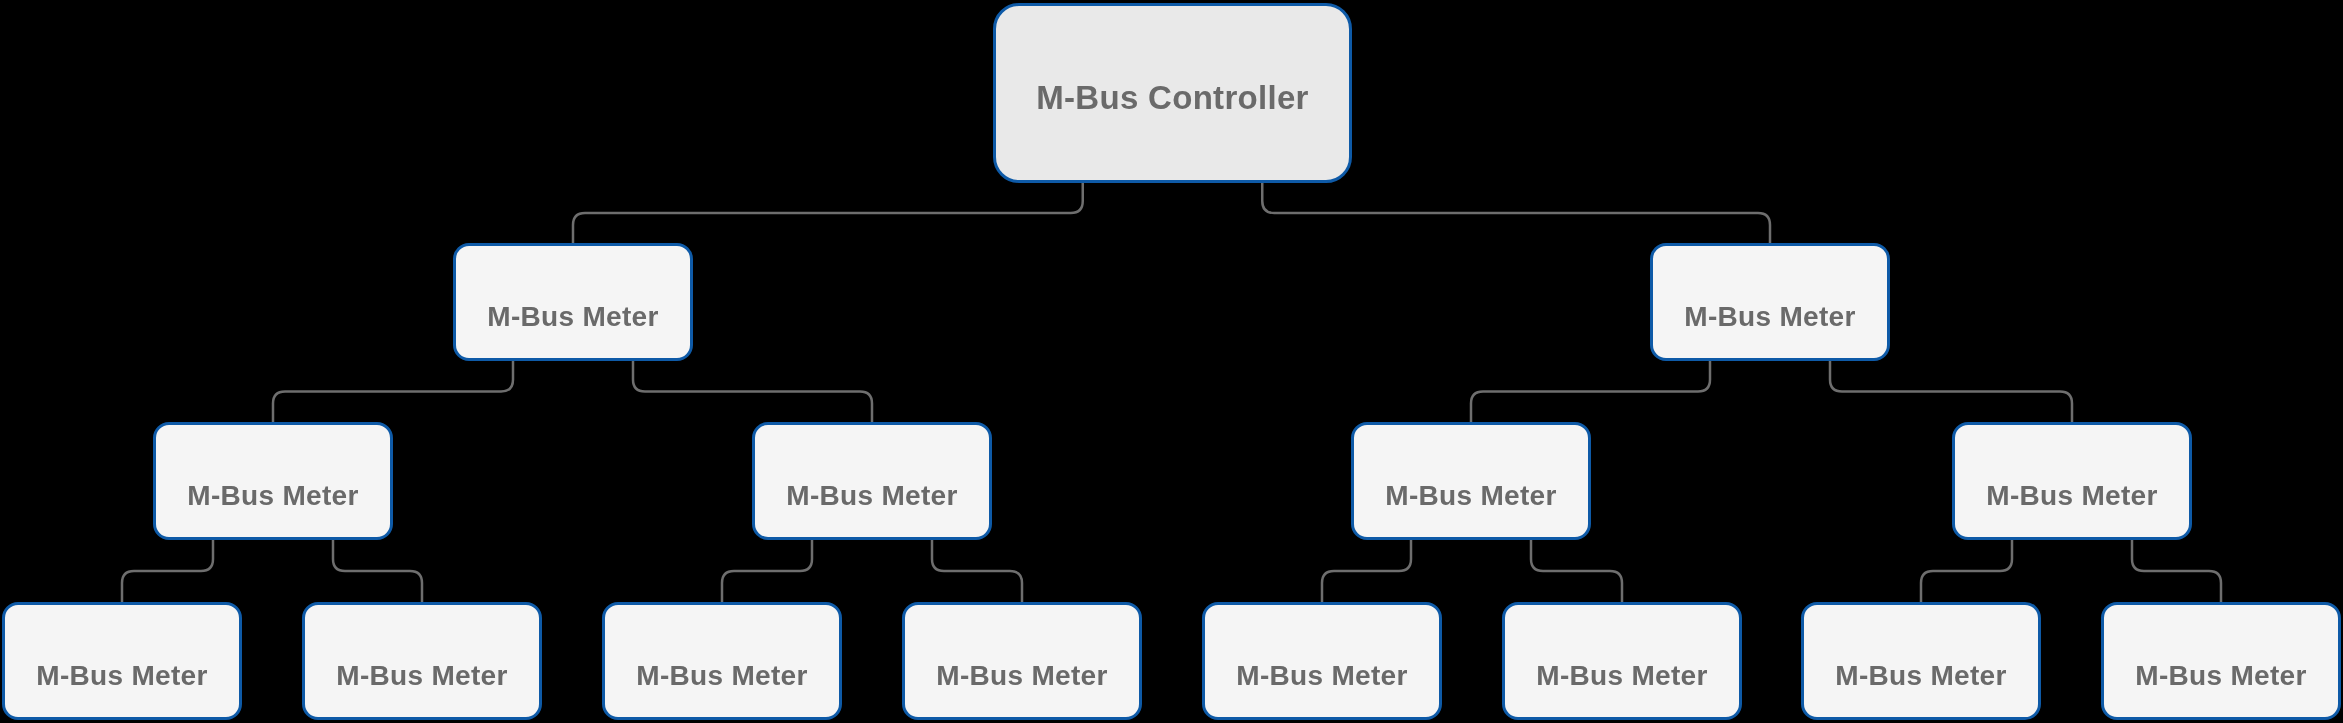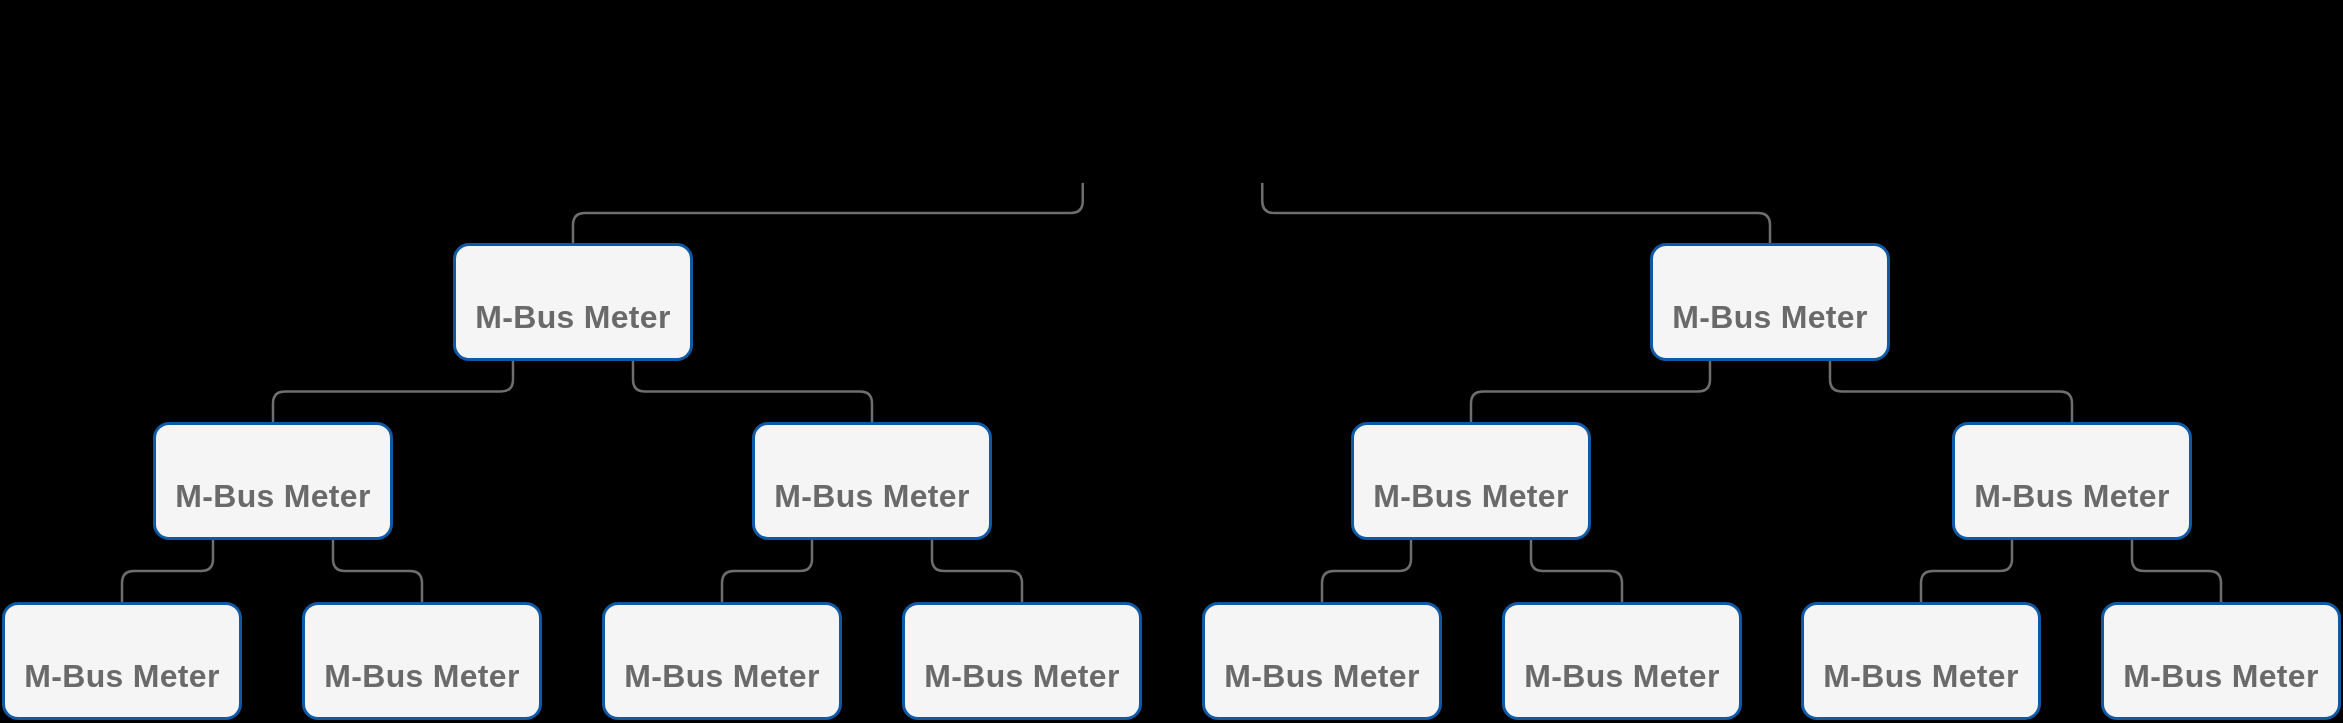--- a/index.html
+++ b/index.html
@@ -24,21 +24,21 @@
     pointer-events: none;
   }
   .node {
     position: absolute;
     box-sizing: border-box;
     border: 3px solid #0e5aa7;
     border-radius: 16px;
     background: #f5f5f5;
     color: #6a6a6a;
     font-weight: 700;
-    font-size: 32px;
+    font-size: 28px;
     letter-spacing: 0.3px;
     display: flex;
     align-items: center;
     justify-content: center;
     padding-top: 30px;
     white-space: nowrap;
   }
   .node.controller {
     border-radius: 26px;
     background: #e9e9e9;
@@ -63,20 +63,21 @@
         <path d="M 333 540 L 333 559 Q 333 571 345 571 L 410 571 Q 422 571 422 583 L 422 602" fill="none" stroke="#6e6e6e" stroke-width="2.5" stroke-linecap="butt" stroke-linejoin="round"></path>
         <path d="M 812 540 L 812 559 Q 812 571 800 571 L 734 571 Q 722 571 722 583 L 722 602" fill="none" stroke="#6e6e6e" stroke-width="2.5" stroke-linecap="butt" stroke-linejoin="round"></path>
         <path d="M 932 540 L 932 559 Q 932 571 944 571 L 1010 571 Q 1022 571 1022 583 L 1022 602" fill="none" stroke="#6e6e6e" stroke-width="2.5" stroke-linecap="butt" stroke-linejoin="round"></path>
         <path d="M 1411 540 L 1411 559 Q 1411 571 1399 571 L 1334 571 Q 1322 571 1322 583 L 1322 602" fill="none" stroke="#6e6e6e" stroke-width="2.5" stroke-linecap="butt" stroke-linejoin="round"></path>
         <path d="M 1531 540 L 1531 559 Q 1531 571 1543 571 L 1610 571 Q 1622 571 1622 583 L 1622 602" fill="none" stroke="#6e6e6e" stroke-width="2.5" stroke-linecap="butt" stroke-linejoin="round"></path>
         <path d="M 2012 540 L 2012 559 Q 2012 571 2000 571 L 1933 571 Q 1921 571 1921 583 L 1921 602" fill="none" stroke="#6e6e6e" stroke-width="2.5" stroke-linecap="butt" stroke-linejoin="round"></path>
         <path d="M 2132 540 L 2132 559 Q 2132 571 2144 571 L 2209 571 Q 2221 571 2221 583 L 2221 602" fill="none" stroke="#6e6e6e" stroke-width="2.5" stroke-linecap="butt" stroke-linejoin="round"></path>
       </g>
   </svg>
 
+  <div class="node controller" style="left:993px; top:3px; width:359px; height:180px;">M-Bus Controller</div>
 
   <div class="node" style="left:453px; top:243px; width:240px; height:118px;">M-Bus Meter</div>
 
   <div class="node" style="left:1650px; top:243px; width:240px; height:118px;">M-Bus Meter</div>
 
   <div class="node" style="left:153px; top:422px; width:240px; height:118px;">M-Bus Meter</div>
 
   <div class="node" style="left:752px; top:422px; width:240px; height:118px;">M-Bus Meter</div>
 
   <div class="node" style="left:1351px; top:422px; width:240px; height:118px;">M-Bus Meter</div>

